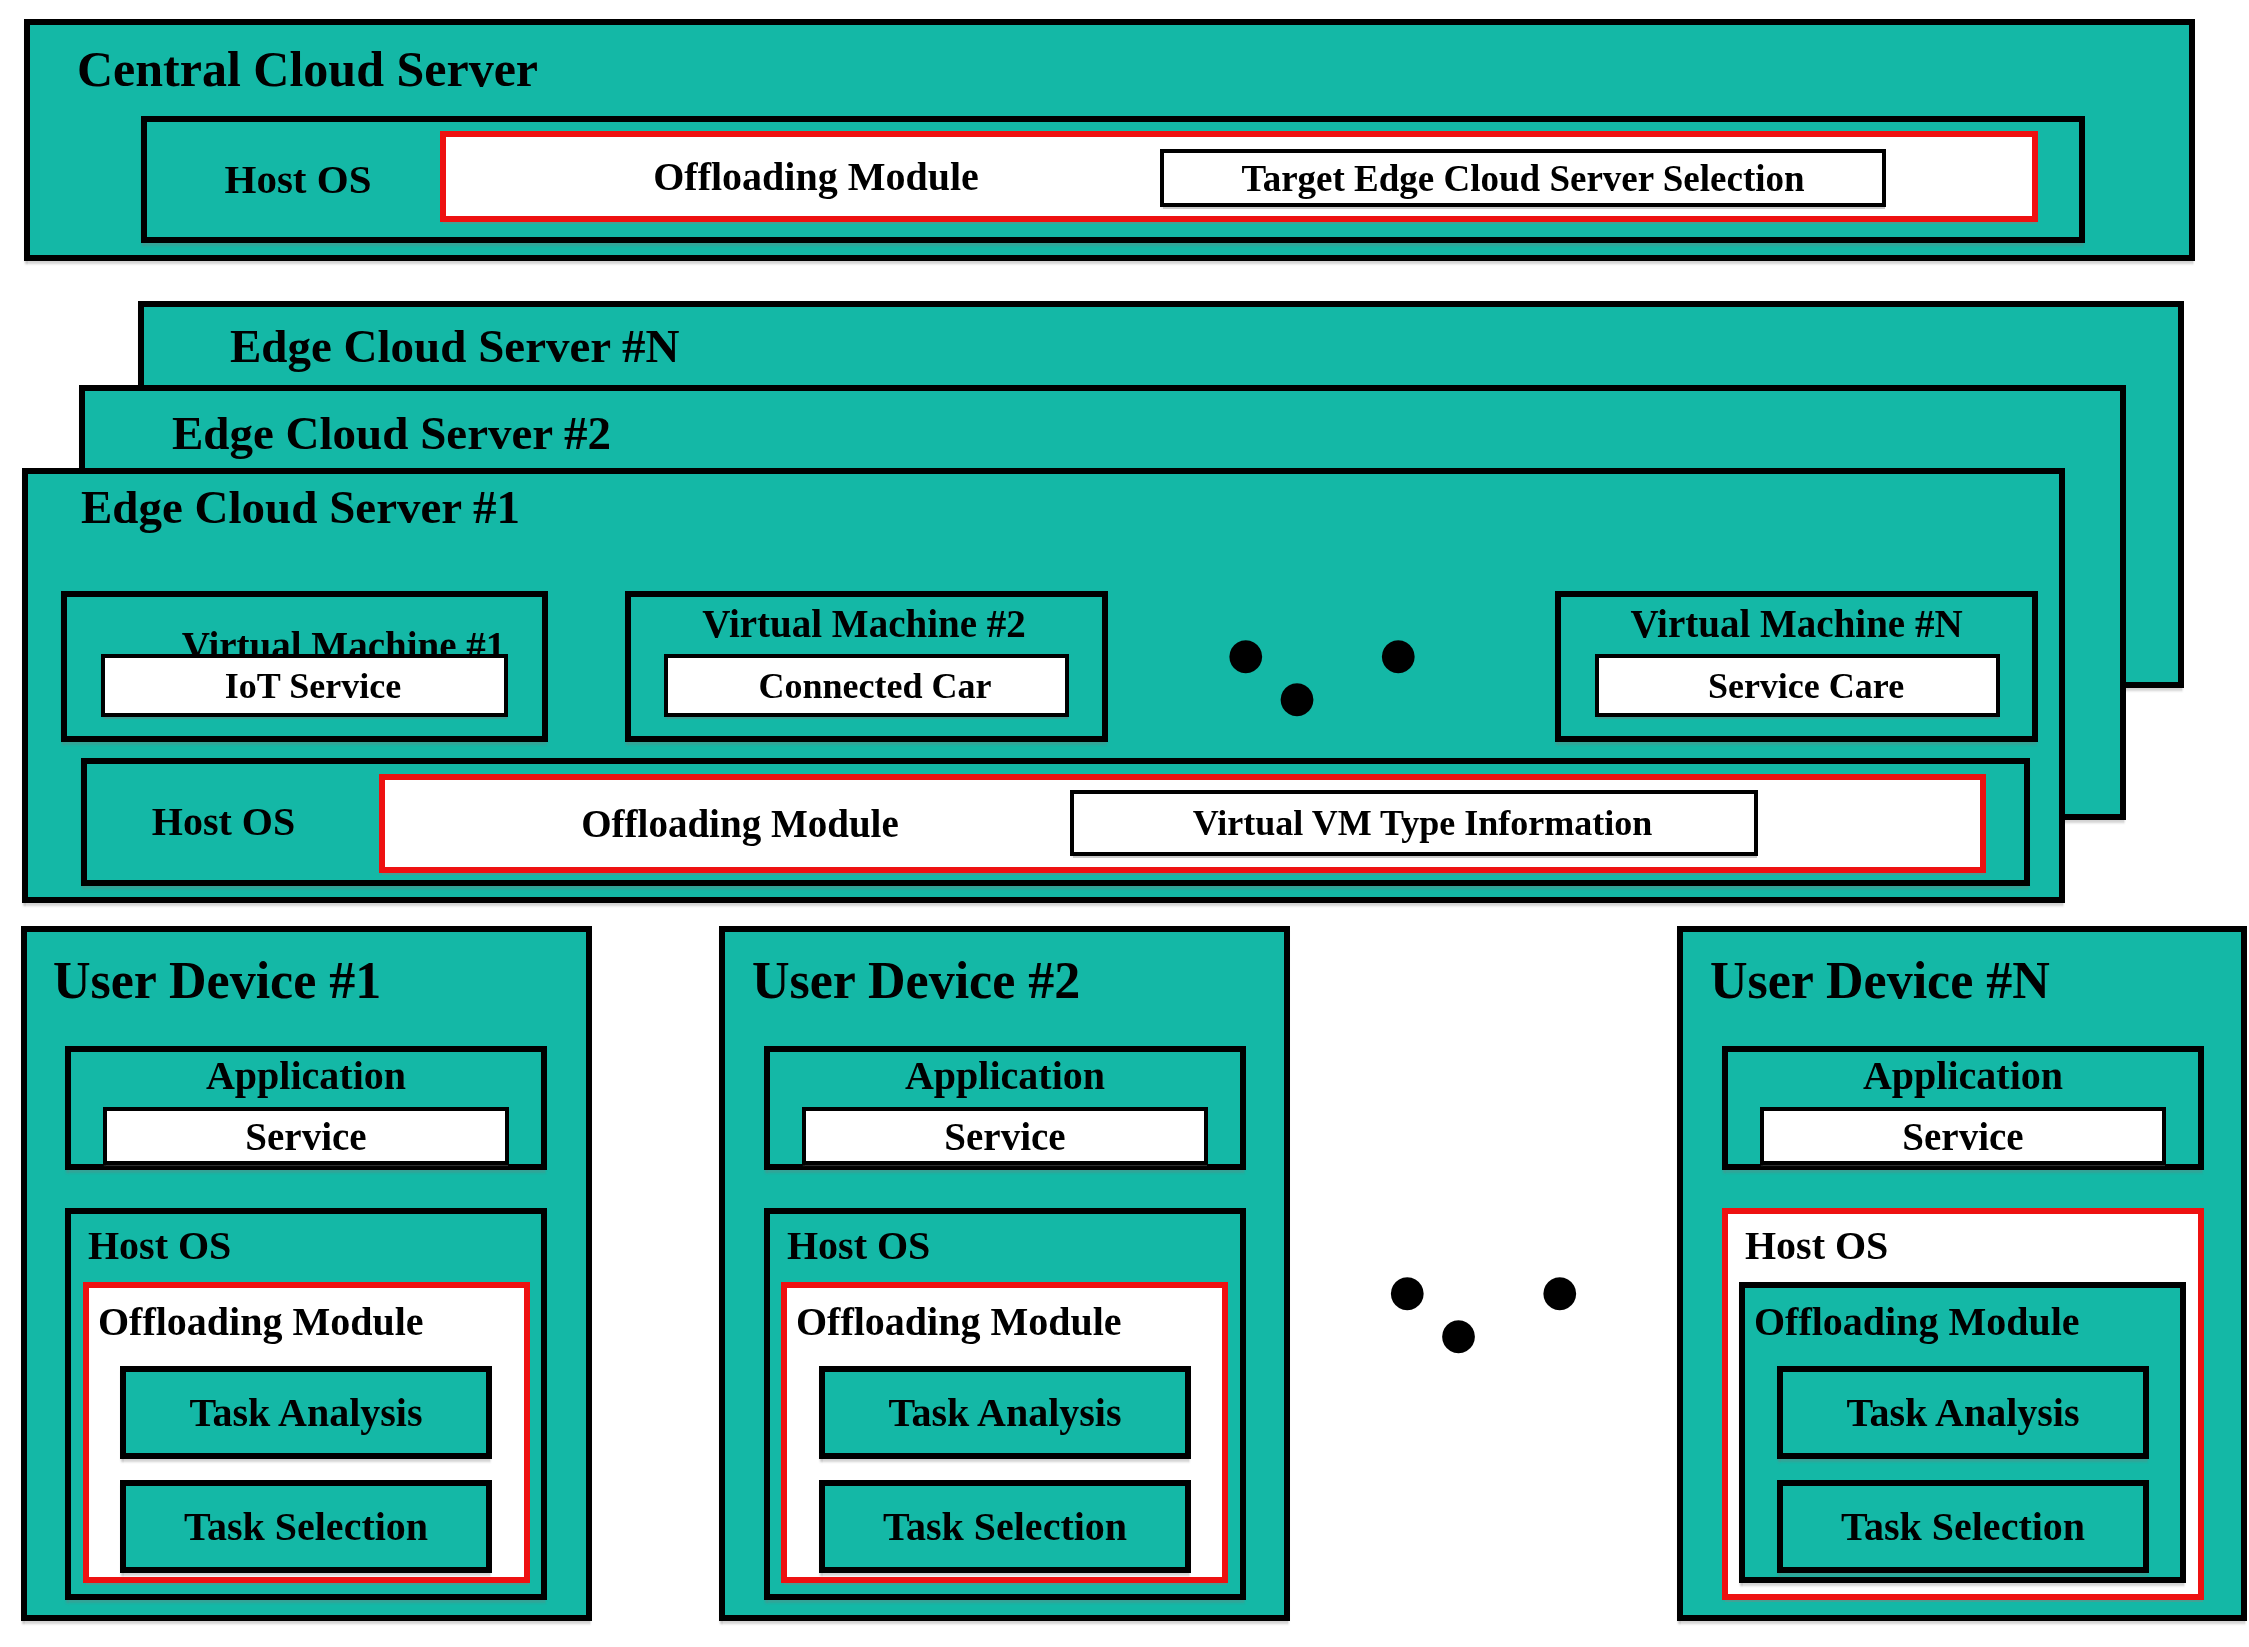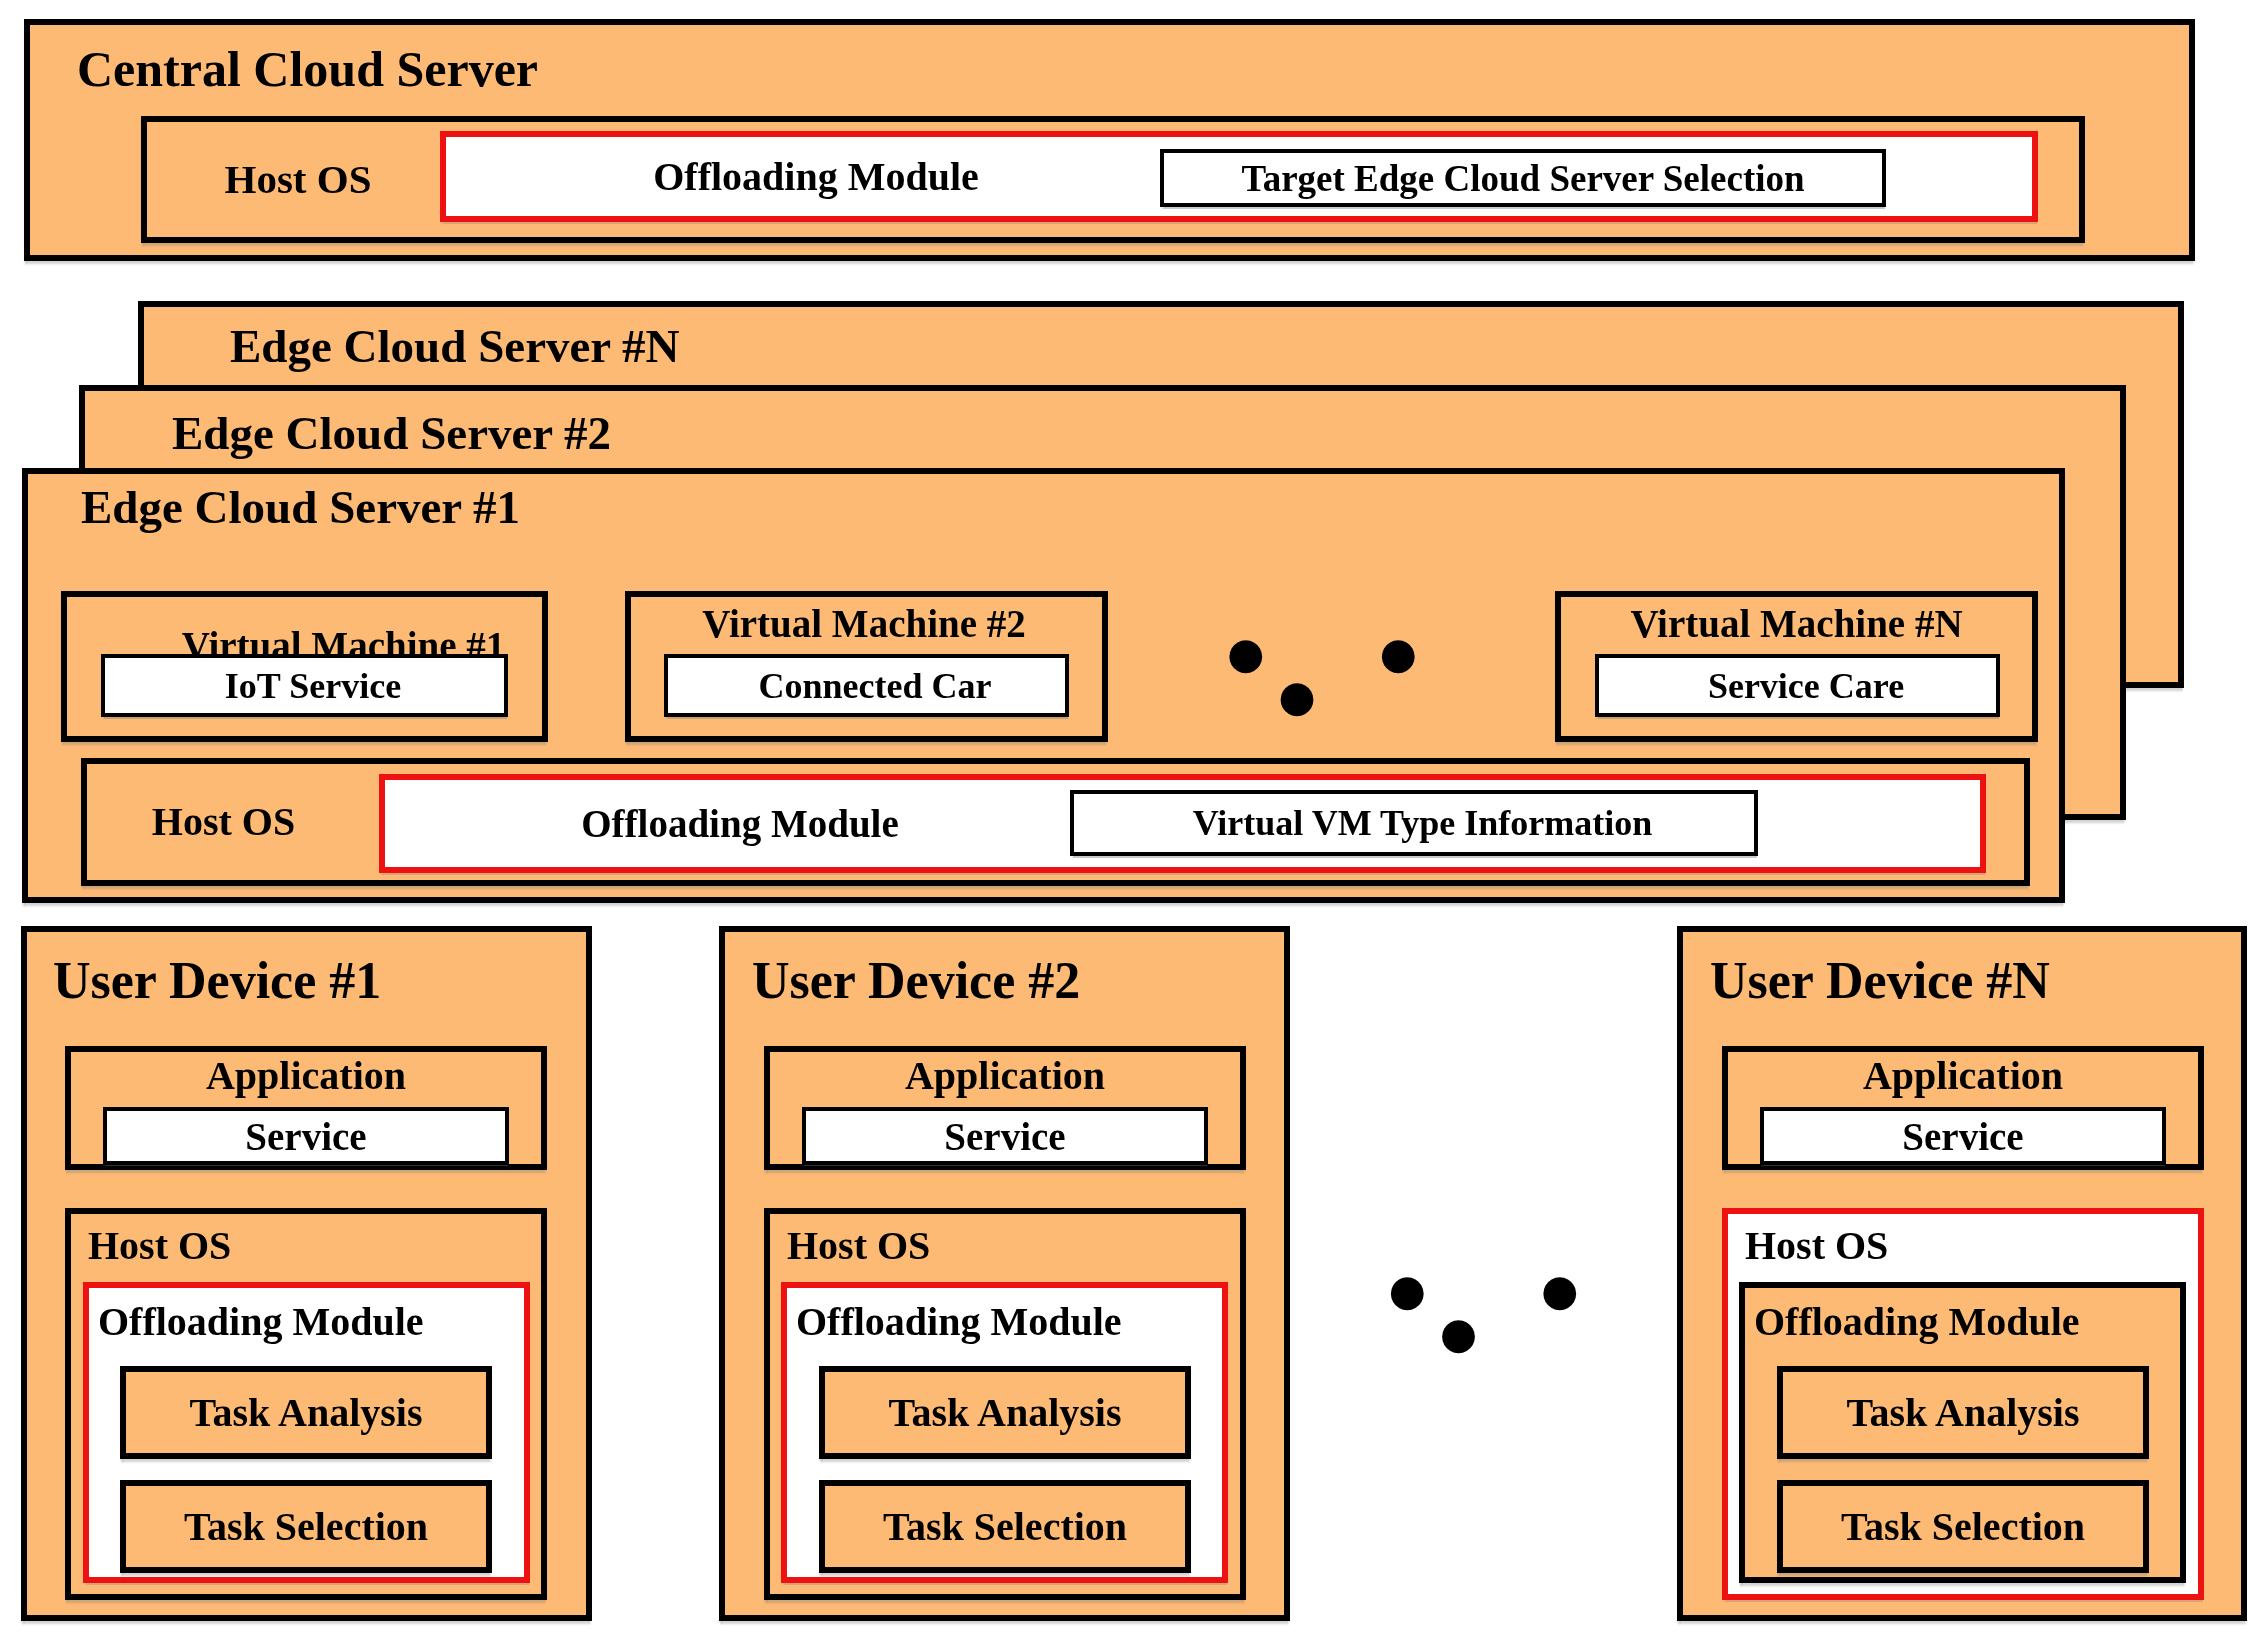--- a/index.html
+++ b/index.html
@@ -14,21 +14,21 @@
     font-family: "Liberation Serif", serif;
     color: #000000;
   }
   .abs {
     position: absolute;
     box-sizing: border-box;
   }
   
   .b8 {
     border: 6.2px solid #000000;
-    background: #fdba74;
+    background: #14b8a6;
     box-shadow: 0 3.4px 2.1px -0.7px rgba(120,120,120,0.45);
   }
   
   .b6 {
     border: 4.8px solid #000000;
     background: #ffffff;
     box-shadow: 0 2.8px 1.4px -0.7px rgba(120,120,120,0.4);
   }
   
   .r8 {

